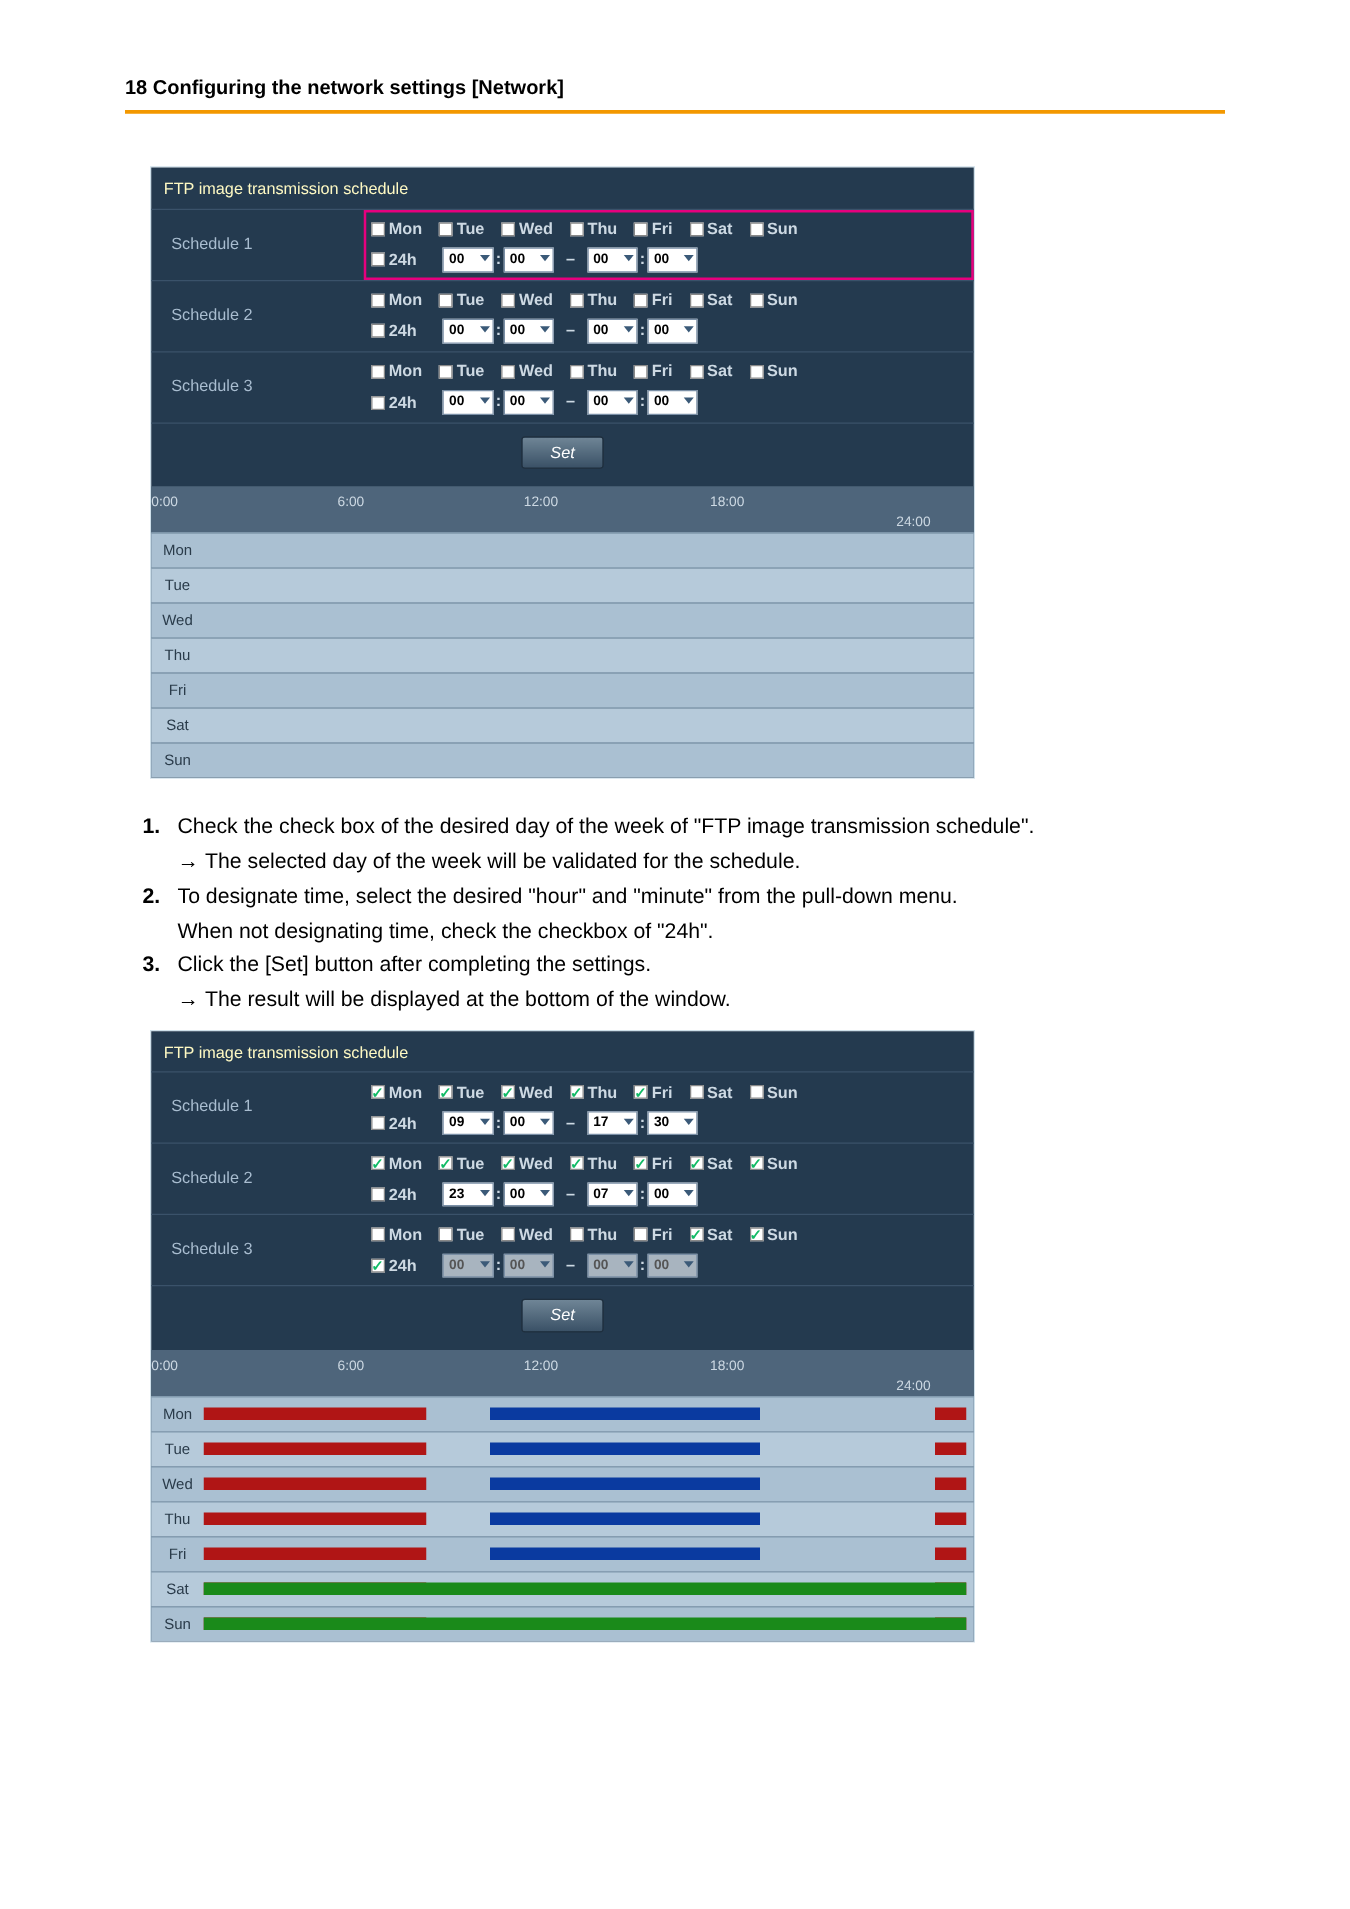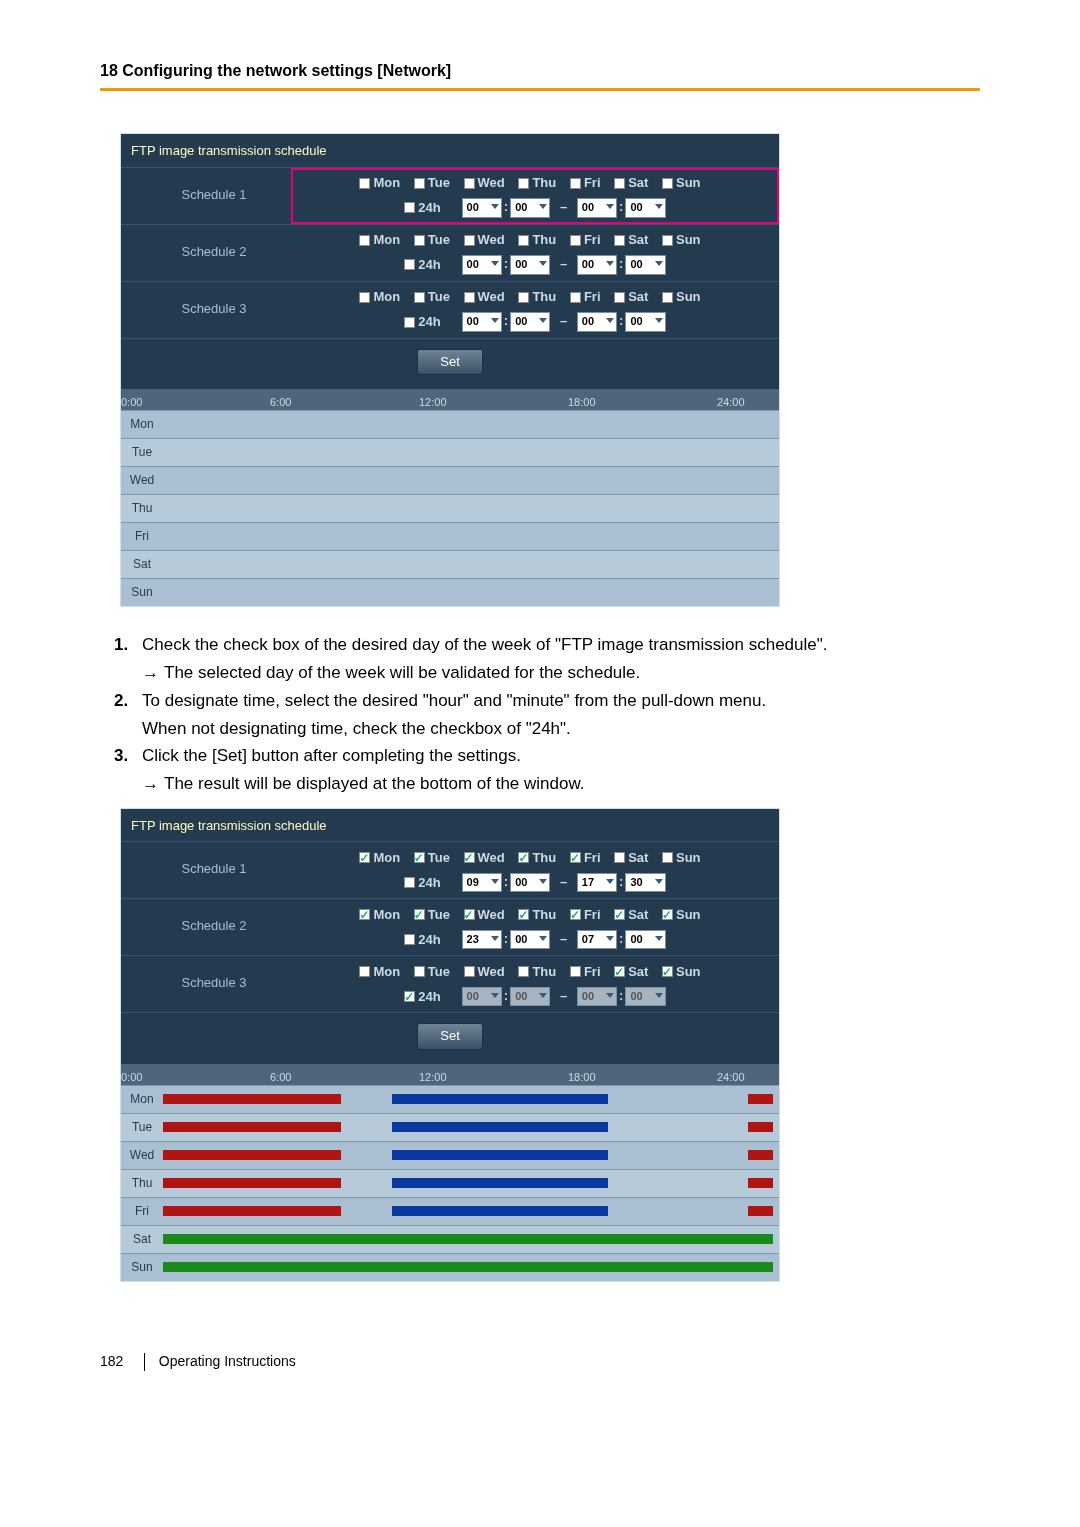--- a/index.html
+++ b/index.html
@@ -40,21 +40,20 @@
     background: #243a4f;
   }
   .panel-title {
     color: #fef9c3;
     font-size: 13px;
     padding: 8px 10px 6px 10px;
   }
   .sched-row {
     display: flex;
     border-top: 1px solid #3a526a;
-    text-align: center;
   }
   .sched-label {
     width: 170px;
     color: #a9bdd0;
     font-size: 13px;
     padding: 18px 0 0 16px;
   }
   .sched-body {
     flex: 1;
     padding: 6px 6px;
@@ -95,33 +94,34 @@
     border-top: 1px solid #3a526a;
   }
   .set-btn {
     display: inline-block;
     background: linear-gradient(#6f8596, #3a5166);
     color: #fff;
     font-size: 13px;
     padding: 3px 22px;
     border: 1px solid #1f2f3e;
     border-radius: 3px;
+    font-style: italic;
   }
 
   .chart {
     background: #4e657b;
     padding-top: 6px;
   }
   .time-axis {
     display: flex;
     color: #cdd9e3;
     font-size: 11px;
   }
   .time-axis span { width: 149px; }
-  .time-axis span:last-child { text-align: right; width: auto; padding-right: 6px; }
+  .time-axis span:last-child { text-align: right; width: auto; padding-right: 6px; margin-top: 16px; }
   .day-row {
     display: flex;
     align-items: center;
     height: 28px;
     background: #b6cada;
     border-top: 1px solid #7f97ab;
   }
   .day-row:nth-child(even) { background: #aac0d2; }
   .day-row .dn {
     width: 42px;
@@ -434,18 +434,13 @@
             <div class="track">
               <div class="bar" style="background: rgb(176, 21, 21); left: 0%; width: 29.1667%;"></div>
               <div class="bar" style="background: rgb(176, 21, 21); left: 95.8333%; width: 4.16667%;"></div>
               <div class="bar" style="background: rgb(26, 138, 26); left: 0%; width: 100%;"></div>
             </div>
           </div>
         </div>
     </div>
   </div>
 
-  <div class="footer">
-    <span class="pn">182</span>
-    <span class="divider"></span>
-    <span>Operating Instructions</span>
-  </div>
 </div>
 
 </body></html>

